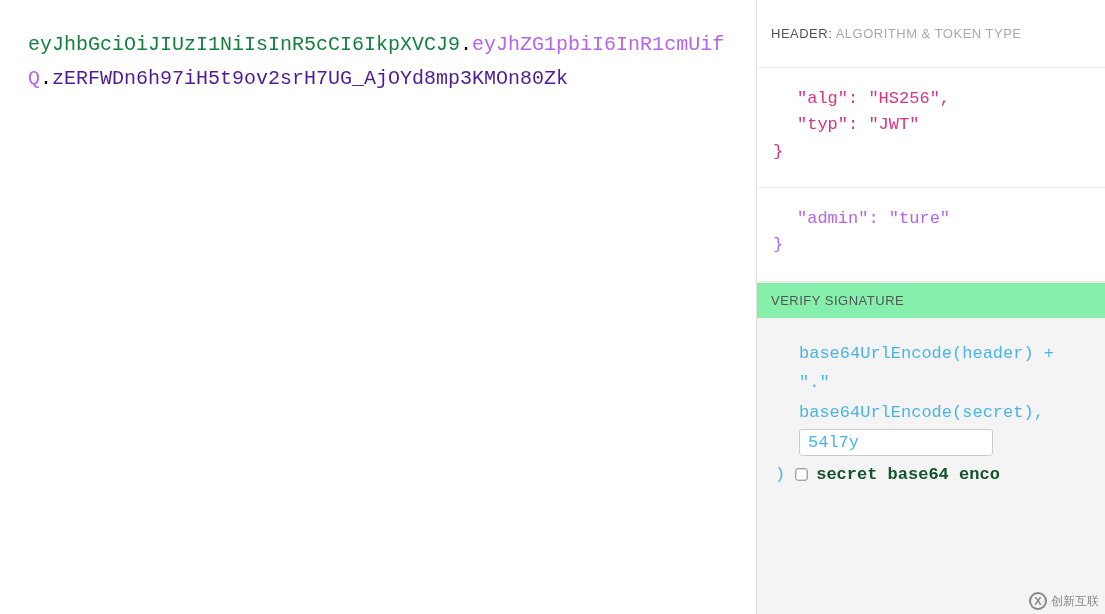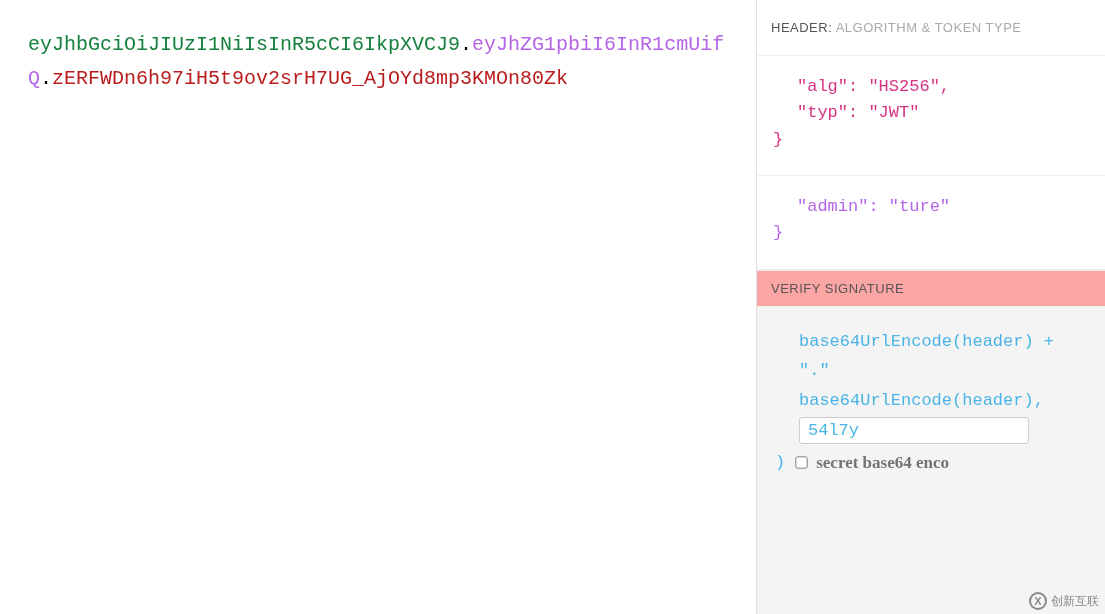--- a/index.html
+++ b/index.html
@@ -24,34 +24,34 @@
       line-height: 1.7;
       word-break: break-all;
     }
     .jwt-header {
       color: #15803d;
     }
     .jwt-payload {
       color: #b565e8;
     }
     .jwt-signature {
-      color: #b91c1c;
+      color: #4c1d95;
       margin-top: 12px;
     }
     .jwt-dot {
       color: #000;
     }
     .right-panel {
       width: 348px;
       display: flex;
       flex-direction: column;
       overflow: hidden;
     }
     .section-header {
-      padding: 20px 14px;
+      padding: 26px 14px;
       font-size: 13px;
       letter-spacing: 0.5px;
       color: #555;
       background: #fff;
       border-bottom: 1px solid #eee;
       text-transform: uppercase;
     }
     .section-header .sub {
       color: #aaa;
     }
@@ -71,21 +71,21 @@
     .payload-body {
       color: #b565e8;
     }
     .verify-section {
       flex: 1;
       background: #f4f4f4;
       display: flex;
       flex-direction: column;
     }
     .verify-header {
-      background: #fca5a5;
+      background: #86efac;
       padding: 10px 14px;
       font-size: 13px;
       letter-spacing: 0.5px;
       color: #555;
       border-bottom: 1px solid #eee;
       border-top: 1px solid #eee;
       text-transform: uppercase;
     }
     .verify-body {
       padding: 20px 18px 10px 18px;
@@ -97,39 +97,38 @@
     .sig-indent {
       padding-left: 24px;
     }
     .secret-input {
       font-family: "Courier New", Consolas, Monaco, monospace;
       font-size: 17px;
       color: #4bb4e6;
       border: 1px solid #ccc;
       border-radius: 3px;
       padding: 3px 8px;
-      width: 230px;
+      width: 194px;
       outline: none;
       background: #fff;
     }
     .secret-line {
       display: flex;
       align-items: center;
       gap: 6px;
       margin-top: 2px;
     }
     .secret-checkbox {
       margin-left: 4px;
       margin-right: 2px;
       transform: scale(0.95);
     }
     .secret-label {
       font-weight: bold;
-      color: #737373;
-      font-family: Liberation Serif, serif;
+      color: #14532d;
     }
     .watermark {
       position: absolute;
       bottom: 4px;
       right: 6px;
       display: flex;
       align-items: center;
       gap: 4px;
       font-size: 12px;
       color: #888;
@@ -184,21 +183,21 @@
       </div>
       <div><span class="json-brace">}</span></div>
     </div>
 
     <div class="verify-section">
       <div class="verify-header">
         <span>VERIFY SIGNATURE</span>
       </div>
       <div class="verify-body">
         <div class="sig-indent">base64UrlEncode(header) + "."</div>
-        <div class="sig-indent">base64UrlEncode(header),</div>
+        <div class="sig-indent">base64UrlEncode(secret),</div>
         <div class="sig-indent">
           <input type="text" class="secret-input" value="54l7y" style="">
         </div>
         <div class="secret-line">
           <span>)</span>
           <input type="checkbox" class="secret-checkbox" style="">
           <span class="secret-label">secret base64 enco</span>
         </div>
       </div>
     </div>

